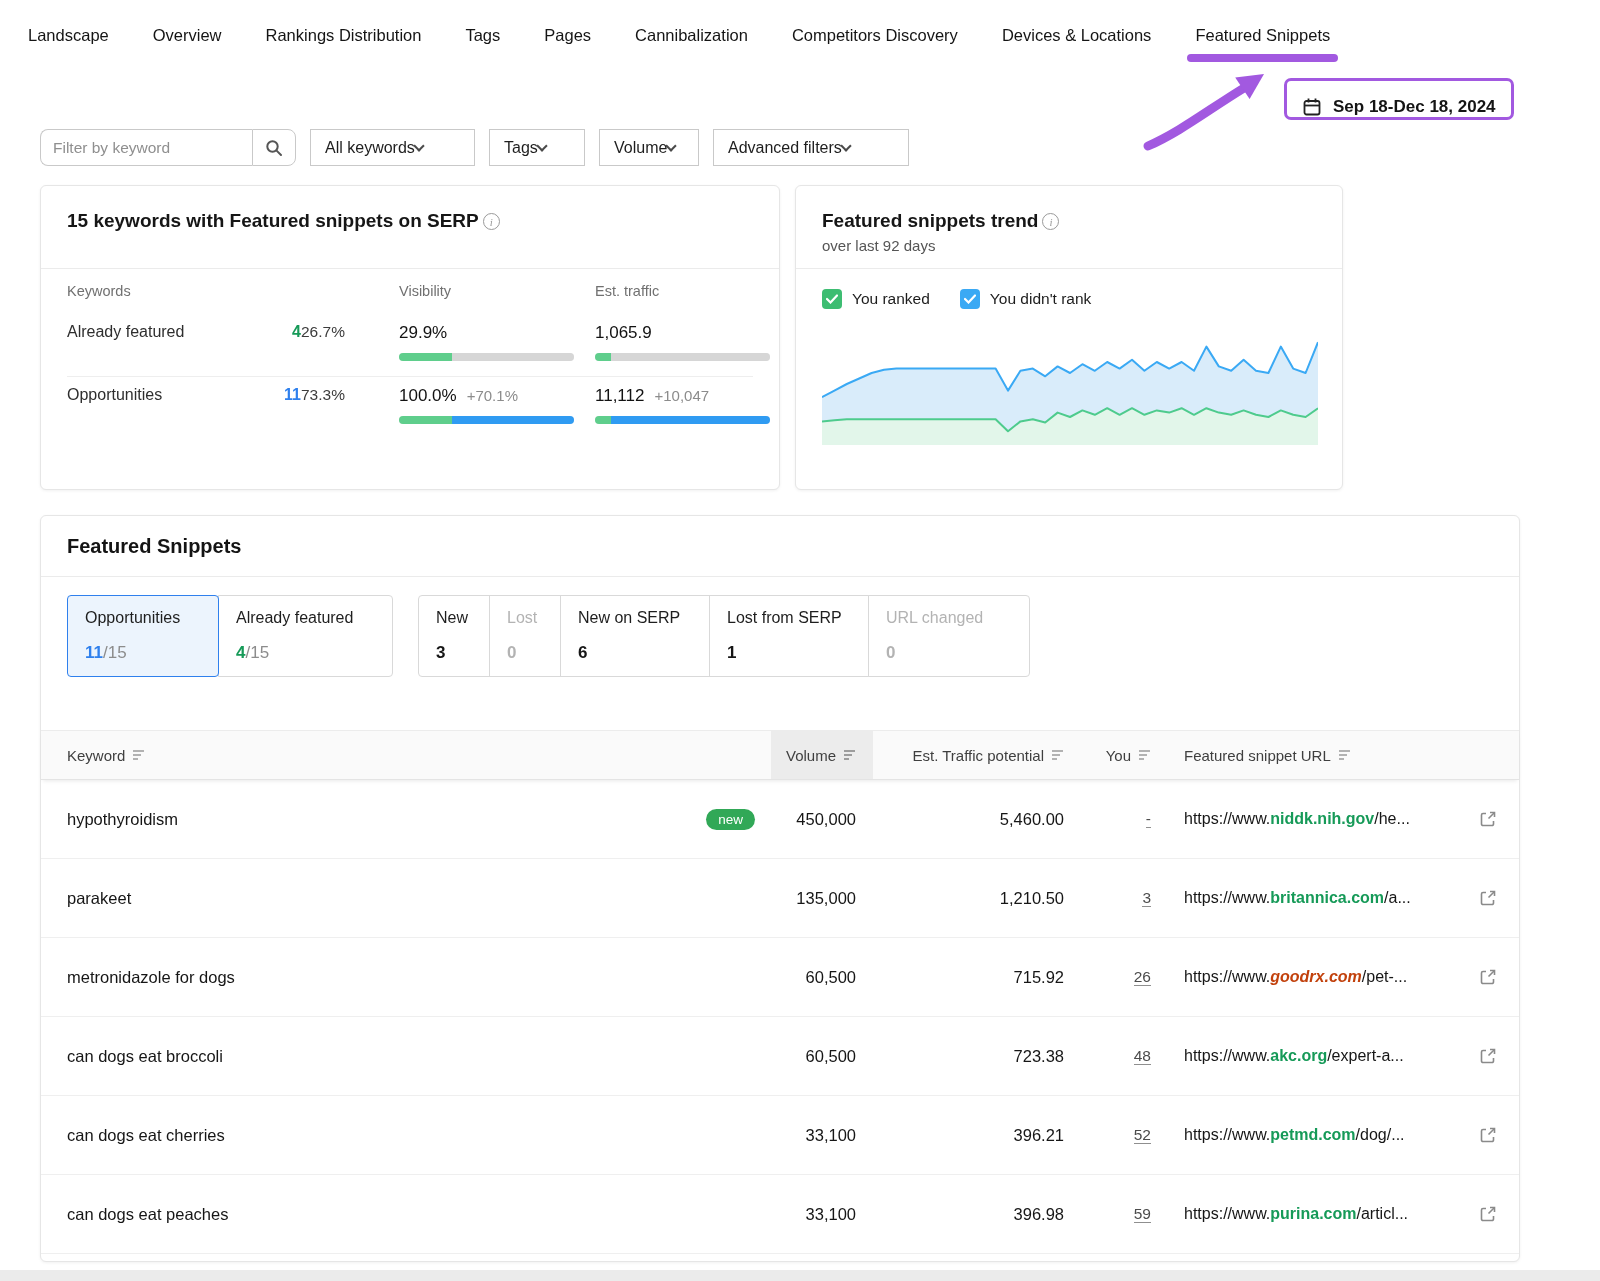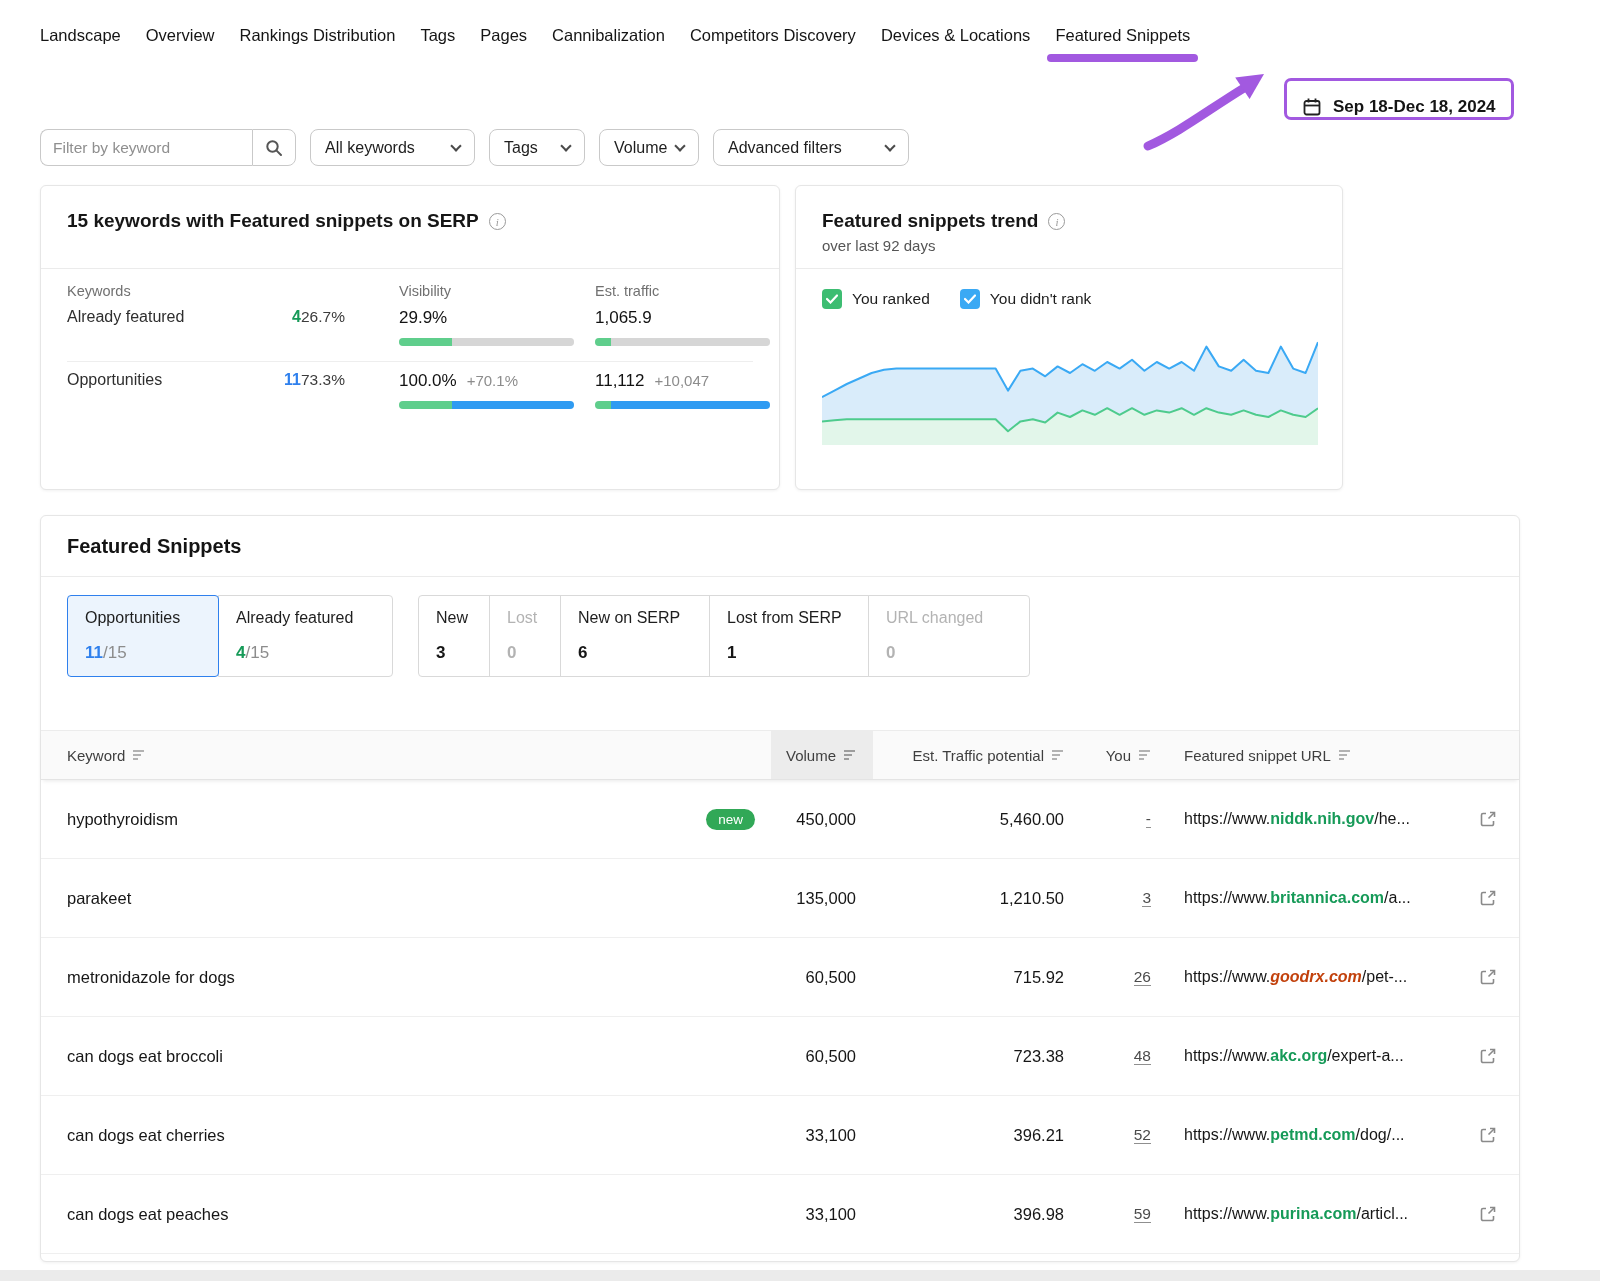--- a/index.html
+++ b/index.html
@@ -1,52 +1,52 @@
 <!DOCTYPE html>
 <html><head>
 <meta charset="utf-8">
 <style>
 *{box-sizing:border-box;margin:0;padding:0}
 body{margin:0;background:#fff}
 .page{position:relative;width:1600px;height:1281px;background:#fff;font-family:"Liberation Sans",sans-serif;color:#1a1a1a;overflow:hidden}
 
 
-.topnav{position:absolute;left:40px;top:26px;display:flex;gap:25px;align-items:center}
+.topnav{position:absolute;left:28px;top:26px;display:flex;gap:44px;align-items:center}
 .nav-item{font-size:16.5px;font-weight:500;color:#151515;text-decoration:none;cursor:pointer;position:relative;white-space:nowrap;background:none;border:none;font-family:inherit}
 .nav-underline{position:absolute;left:-8px;right:-8px;bottom:-17px;height:8px;border-radius:4px}
 
 
 .annotation-arrow{position:absolute;left:1140px;top:64px;width:135px;height:88px}
 .date-box{position:absolute;left:1284px;top:78px;height:42px;display:flex;align-items:flex-end;gap:11px;padding:0 15px;border:3px solid #a259e0;border-radius:7px;background:#fff;font-size:17px;font-weight:700;cursor:pointer;color:#141414}
 
 
 .filters-row{position:absolute;left:40px;top:129px;display:flex;gap:14px;align-items:center}
 .search-group{display:flex}
 .search-input{width:212px;height:37px;border:1px solid #c9c9c9;border-right:none;border-radius:8px 0 0 8px;padding:0 12px;font-size:15.5px;font-family:inherit;color:#1a1a1a;outline:none;background:#fff}
 .search-input::placeholder{color:#8f8f8f}
 .search-btn{width:44px;height:37px;border:1px solid #c9c9c9;border-radius:0 8px 8px 0;background:#fff;display:flex;align-items:center;justify-content:center;cursor:pointer}
-.dropdown{height:37px;display:flex;align-items:center;justify-content:space-between;padding:0 14px;border:1px solid #c9c9c9;border-radius:8px;background:#fff;font-size:16px;font-family:inherit;color:#1e1e1e;cursor:pointer}
+.dropdown{height:37px;display:flex;align-items:center;justify-content:flex-start;padding:0 14px;border:1px solid #c9c9c9;border-radius:0;background:#fff;font-size:16px;font-family:inherit;color:#1e1e1e;cursor:pointer}
 .dd-all{width:165px}.dd-tags{width:96px}.dd-volume{width:100px}.dd-adv{width:196px}
 .chev{width:8px;height:8px;border-right:2px solid #4a4a4a;border-bottom:2px solid #4a4a4a;transform:rotate(45deg);flex:none;margin-top:-4px}
 
 
 .card{position:absolute;background:#fff;border:1px solid #e6e6e6;border-radius:6px;box-shadow:0 1px 3px rgba(0,0,0,.06)}
 .summary-card{left:40px;top:185px;width:740px;height:305px}
 .trend-card{left:795px;top:185px;width:548px;height:305px}
 .snippets-card{left:40px;top:515px;width:1480px;height:747px}
 .card-head{height:83px;border-bottom:1px solid #ebebeb;padding:24px 26px 0}
-.title-row{display:flex;align-items:flex-start;gap:10px}
+.title-row{display:flex;align-items:flex-start;gap:4px}
 .card-title{font-size:19px;font-weight:700;color:#161616}
 .info-icon{width:17px;height:17px;border:1.5px solid #9a9a9a;border-radius:50%;color:#9a9a9a;font-size:11px;font-style:italic;font-family:"Liberation Serif",serif;display:flex;align-items:center;justify-content:center;margin-top:3px;cursor:pointer;flex:none}
 .subtitle{font-size:15px;color:#555;margin-top:5px}
 
 
 .sum-body{padding:14px 26px 0}
 .sum-grid{display:grid;grid-template-columns:332px 196px 1fr;align-items:start}
-.sum-header{}
+.sum-header{margin-bottom:15px}
 .col-label{font-size:14.5px;color:#707070}
 .sum-row{padding:9px 0 15px}
 .row-divider{border-top:1px solid #eeeeee}
 .c1{display:flex;align-items:baseline;padding-right:36px}
 .row-label{font-size:16px;color:#2e2e2e;flex:1}
 .row-count{width:34px;text-align:right;font-weight:700;font-size:16px}
 .row-share{width:62px;text-align:left;font-size:15.5px;color:#3c3c3c}
 .metric .val{font-size:17px;font-weight:400;color:#121212}
 .metric .delta{font-size:15px;color:#8c8c8c;margin-left:10px;font-weight:400}
 .bar{width:175px;height:8px;border-radius:4px;overflow:hidden;display:flex;margin-top:10px;background:#eee}

